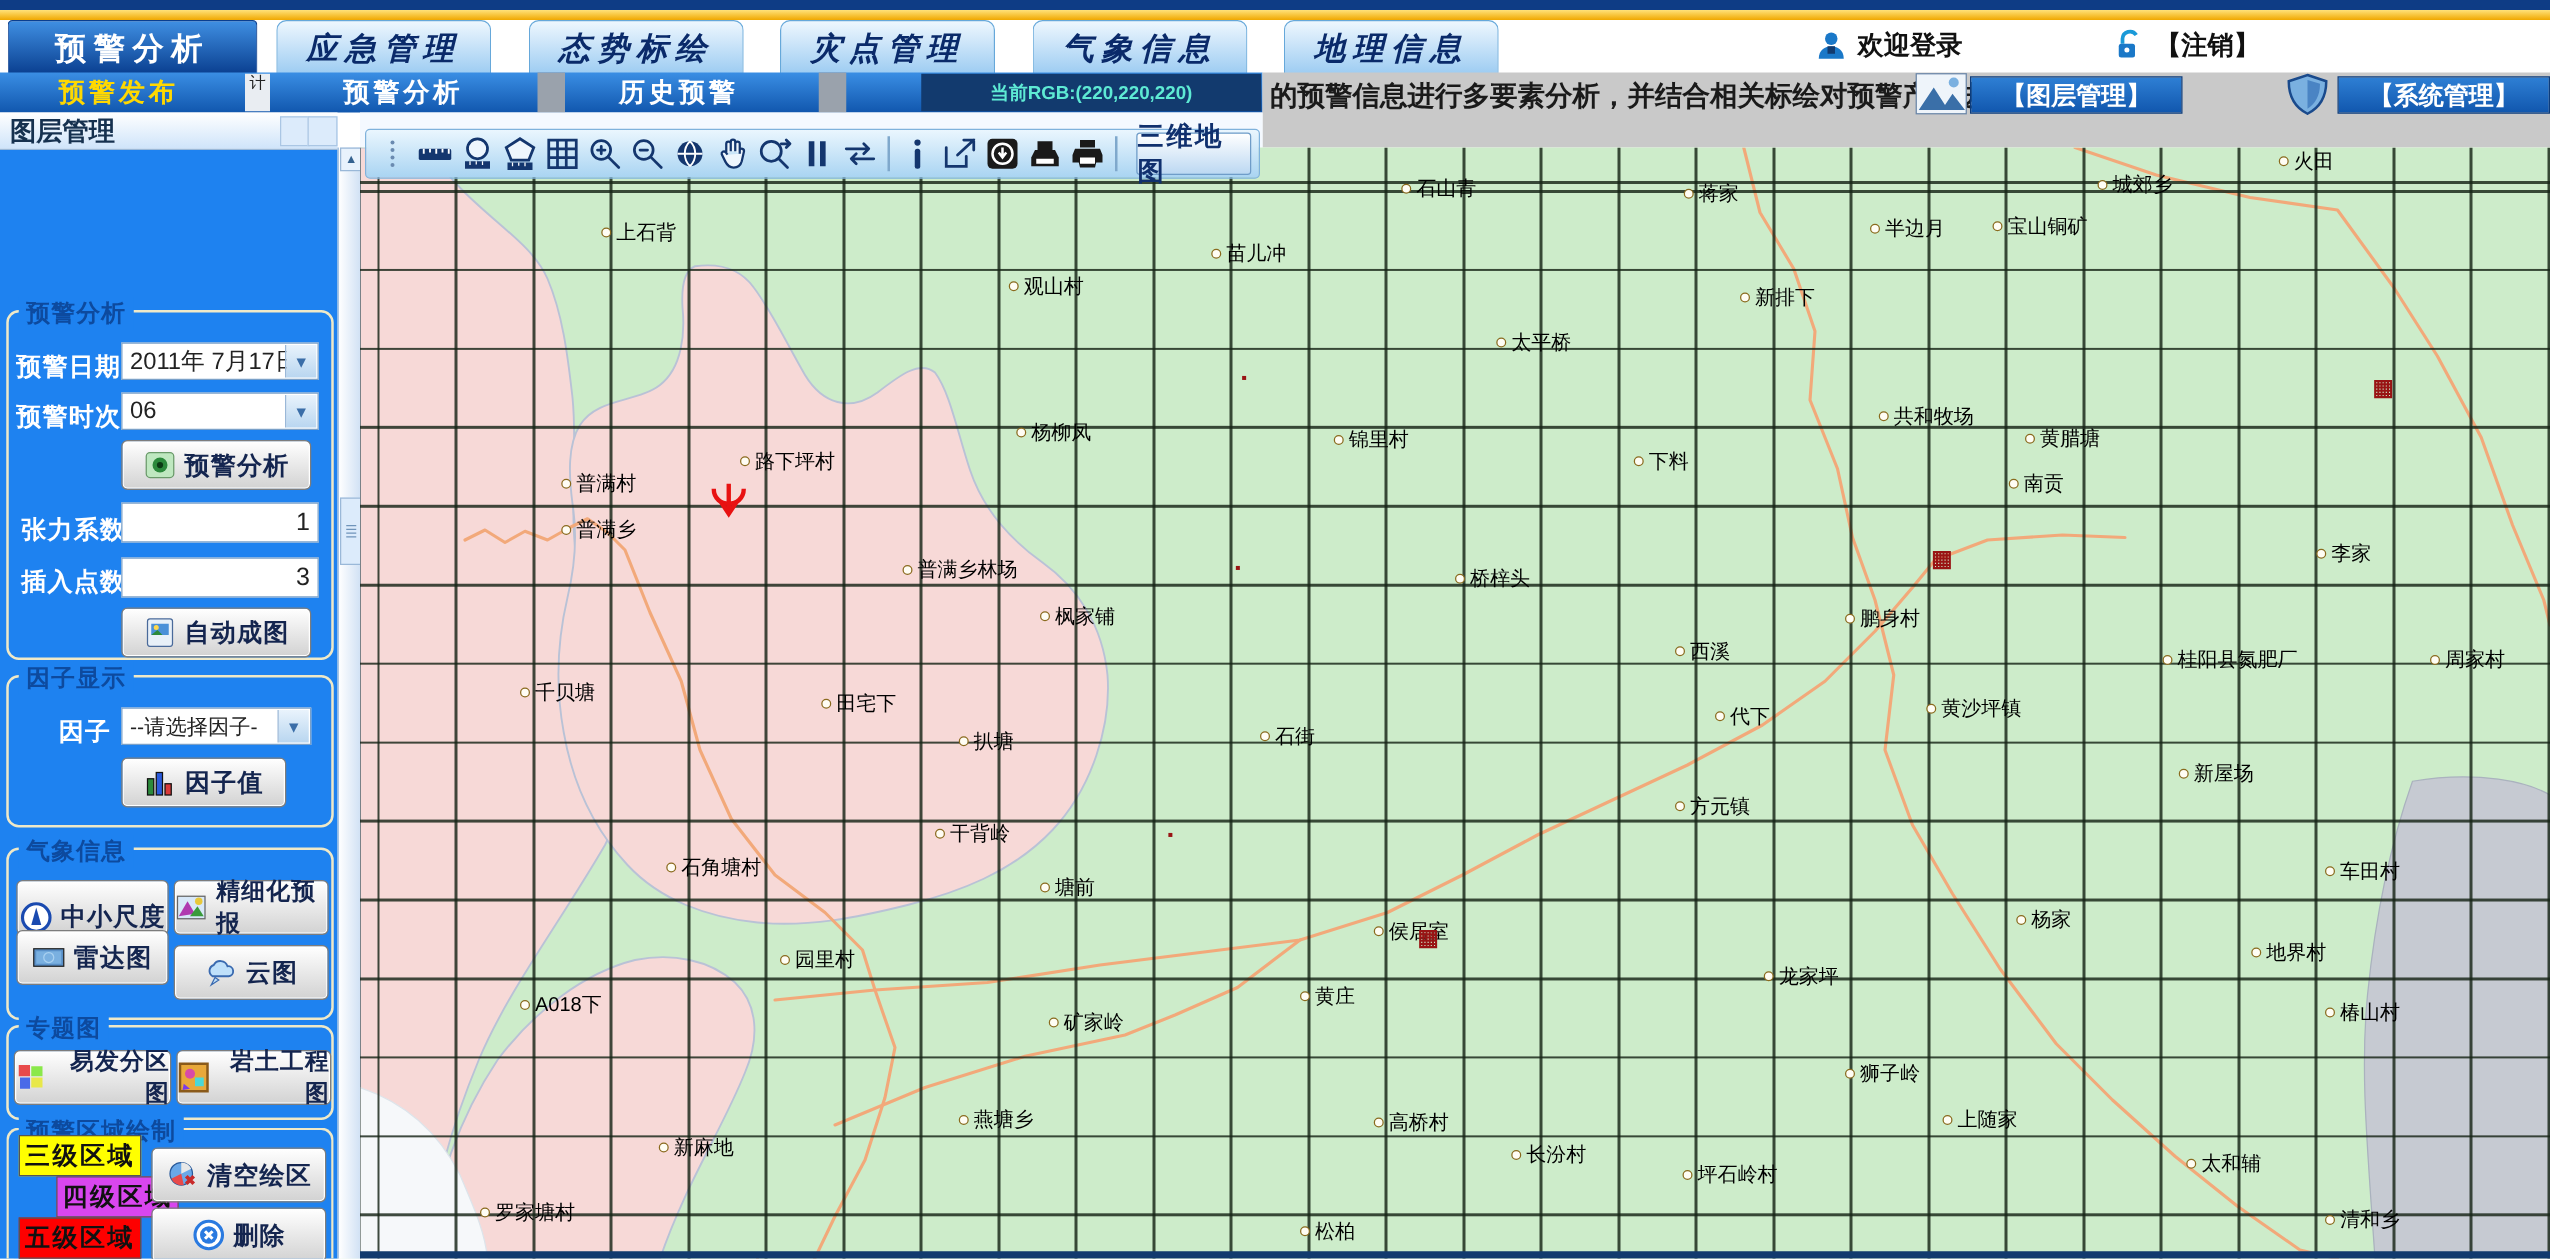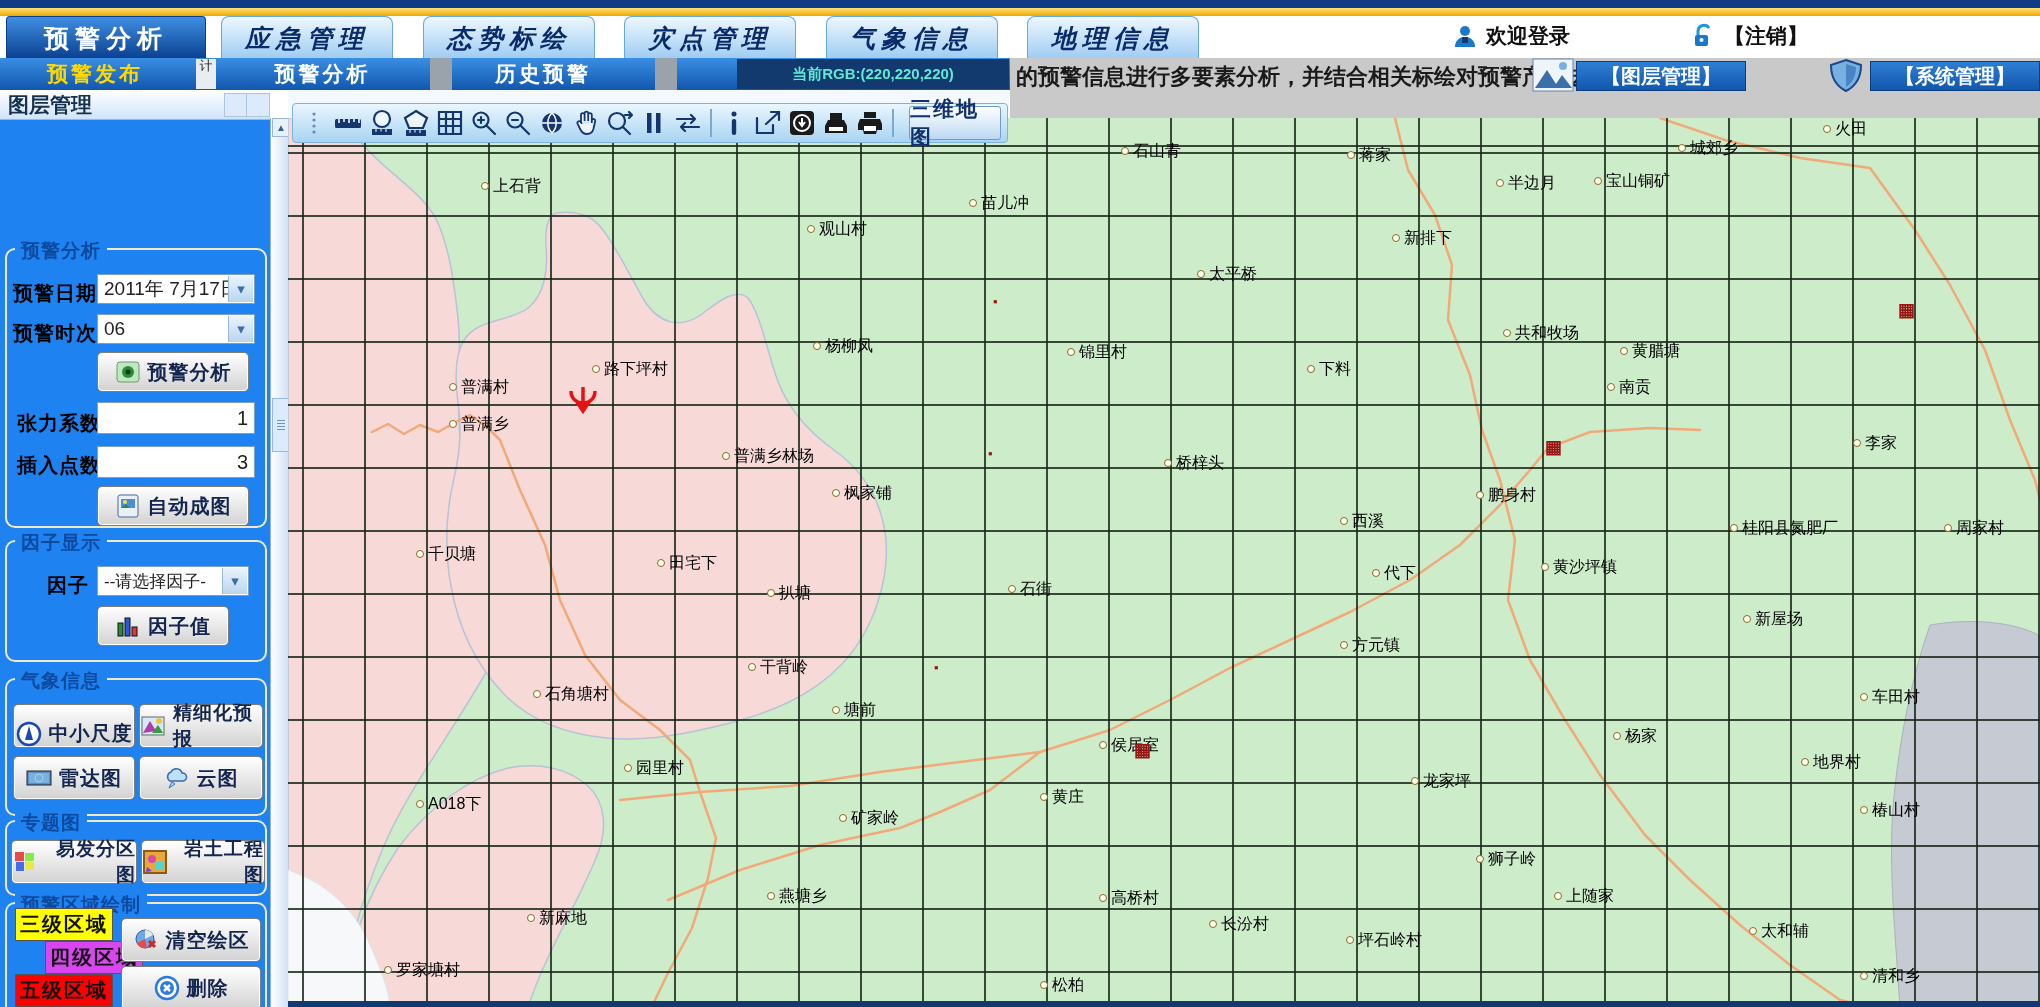--- a/index.html
+++ b/index.html
@@ -44,21 +44,21 @@
        display:flex;align-items:center;padding-left:8px;box-sizing:border-box;}
   .winbox{position:absolute;top:3px;width:22px;height:22px;background:#dcebfb;border:1px solid #aac6e4;}
   #sidebar{left:0;top:120px;width:270px;height:887px;background:#1e82f0;}
   .group{position:absolute;left:5px;width:258px;border:2px solid #efe9c8;border-radius:10px;}
   .gtitle{position:absolute;left:8px;top:-12px;background:#1e82f0;padding:0 6px;color:#0d4a9e;
        font-weight:bold;font-size:19px;letter-spacing:1px;}
   .btn{position:absolute;height:42px;background:linear-gradient(#ffffff,#d2d2d2);
        border:1px solid #7d7d7d;border-radius:5px;box-shadow:inset 0 0 0 1px #fff;
        color:#14254f;font-weight:bold;font-size:20px;display:flex;align-items:center;
        justify-content:center;gap:7px;cursor:pointer;letter-spacing:1px;}
-  .flabel{position:absolute;color:#000000;font-weight:bold;font-size:20px;letter-spacing:1px;}
+  .flabel{position:absolute;color:#ffffff;font-weight:bold;font-size:20px;letter-spacing:1px;}
   .field{position:absolute;background:#fff;border:1px solid #7aa0c8;font-size:19px;color:#222;
        display:flex;align-items:center;box-sizing:border-box;padding:0 6px;}
   .field.num{justify-content:flex-end;font-size:20px;}
   .combo-arrow{position:absolute;right:1px;top:1px;bottom:1px;width:24px;
        background:linear-gradient(#e9f3fc,#b9d6f0);border-left:1px solid #9ab8d8;color:#3b6ea8;
        display:flex;align-items:center;justify-content:center;font-size:15px;}
   .legend{position:absolute;left:8px;width:98px;height:33px;display:flex;align-items:center;
        justify-content:center;font-weight:bold;font-size:20px;color:#111;border:1px solid #555;
        box-sizing:border-box;letter-spacing:2px;}
   .icn{display:inline-flex;width:26px;height:26px;}
@@ -248,21 +248,21 @@
           <span class="icn">
             <svg viewBox="0 0 26 26">
               <rect x="2" y="4" width="22" height="18" fill="#d8e8f8" stroke="#666"></rect>
               <path d="M3 20 L10 8 l6 10z" fill="#b03ab0"></path>
               <path d="M12 20 l6-8 5 8z" fill="#3a9a3a"></path>
               <circle cx="19" cy="8" r="3" fill="#e8c83a"></circle>
             </svg>
           </span>
           <span>精细化预报</span>
         </div>
-        <div class="btn" style="left: 6px; top: 76px; width: 120px;">
+        <div class="btn" style="left: 6px; top: 64px; width: 120px;">
           <span class="icn">
             <svg viewBox="0 0 26 26">
               <rect x="1" y="6" width="24" height="14" fill="#5a90c8" stroke="#222"></rect>
               <rect x="3" y="8" width="20" height="10" fill="#7ab0e0"></rect>
               <circle cx="13" cy="13" r="4" fill="none" stroke="#a8d0f0"></circle>
             </svg>
           </span>
           <span>雷达图</span>
         </div>
         <div class="btn" style="left: 132px; top: 76px; width: 122px;">

